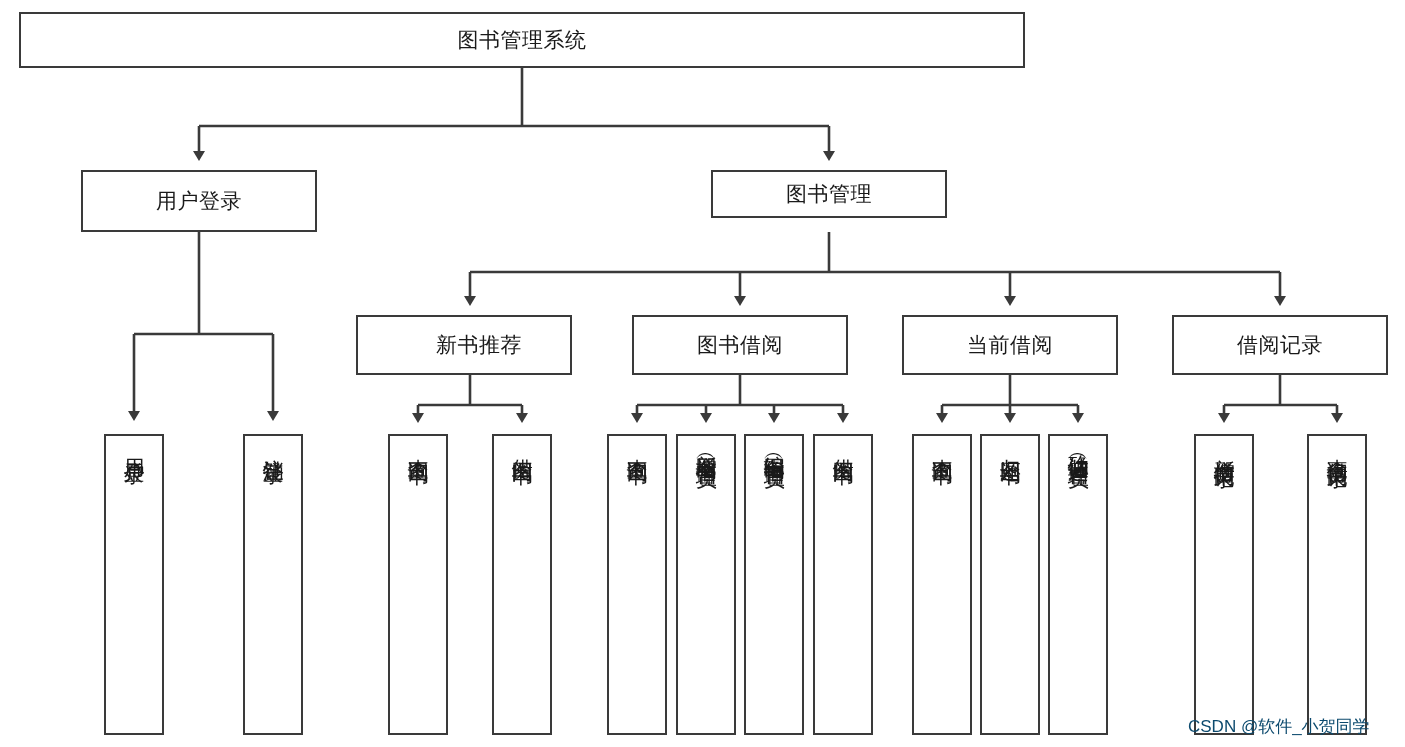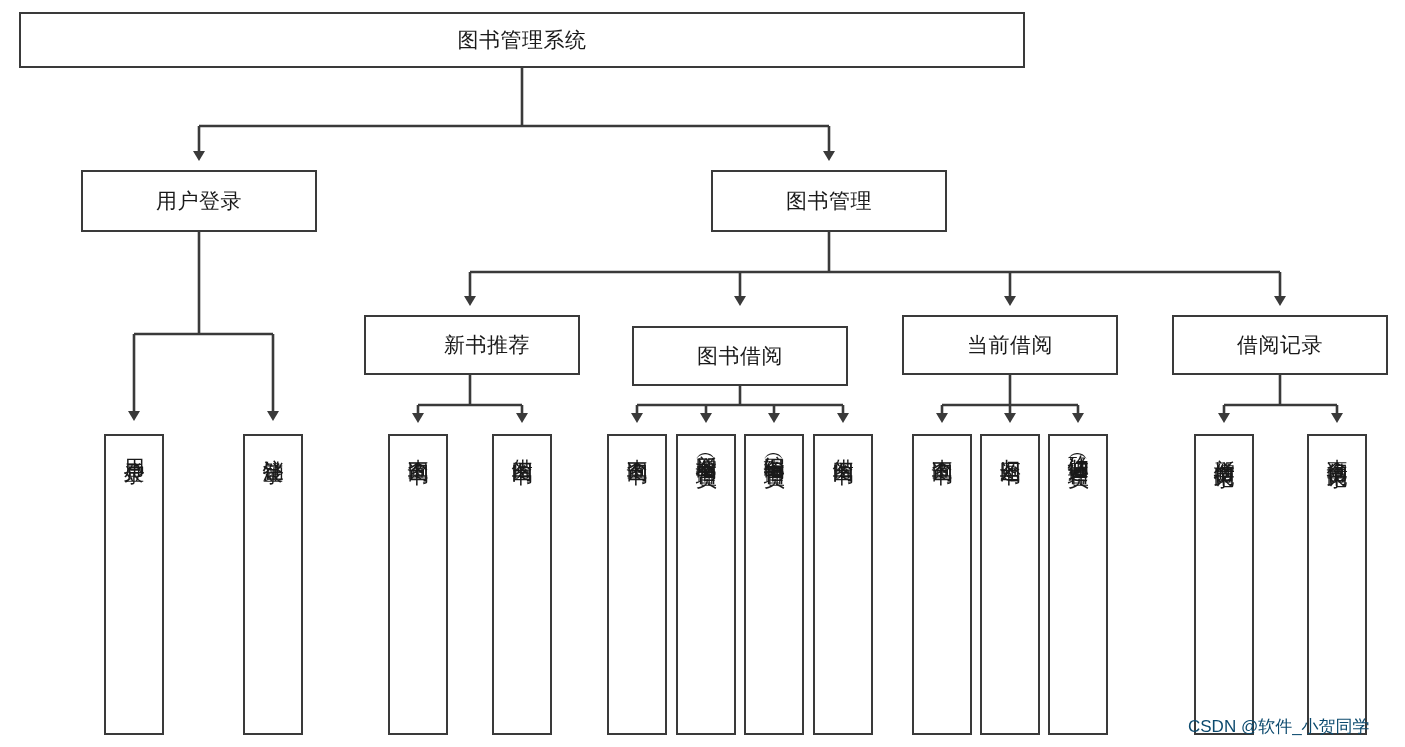--- a/index.html
+++ b/index.html
@@ -133,28 +133,28 @@
     </g>
   </svg>
 
   <div class="node horiz" style="left:19px; top:12px; width:1006px; height:56px;">
     <span class="node-label">图书管理系统</span>
   </div>
 
   <div class="node horiz" style="left:81px; top:170px; width:236px; height:62px;">
     <span class="node-label">用户登录</span>
   </div>
-  <div class="node horiz" style="left:711px; top:170px; width:236px; height:62px;">
+  <div class="node horiz" style="left:711px; top:170px; width:236px; height:48px;">
     <span class="node-label">图书管理</span>
   </div>
 
-  <div class="node horiz" style="left:364px; top:315px; width:216px; height:60px;padding-left:30px;">
+  <div class="node horiz" style="left:356px; top:315px; width:216px; height:60px;padding-left:30px;">
     <span class="node-label">新书推荐</span>
   </div>
-  <div class="node horiz" style="left:632px; top:326px; width:216px; height:60px;">
+  <div class="node horiz" style="left:632px; top:315px; width:216px; height:60px;">
     <span class="node-label">图书借阅</span>
   </div>
   <div class="node horiz" style="left:1172px; top:315px; width:216px; height:60px;">
     <span class="node-label">借阅记录</span>
   </div>
   <div class="node horiz" style="left:902px; top:315px; width:216px; height:60px;">
     <span class="node-label">当前借阅</span>
   </div>
 
   <div class="node vert" style="left:104px; top:434px; width:60px; height:301px;">

